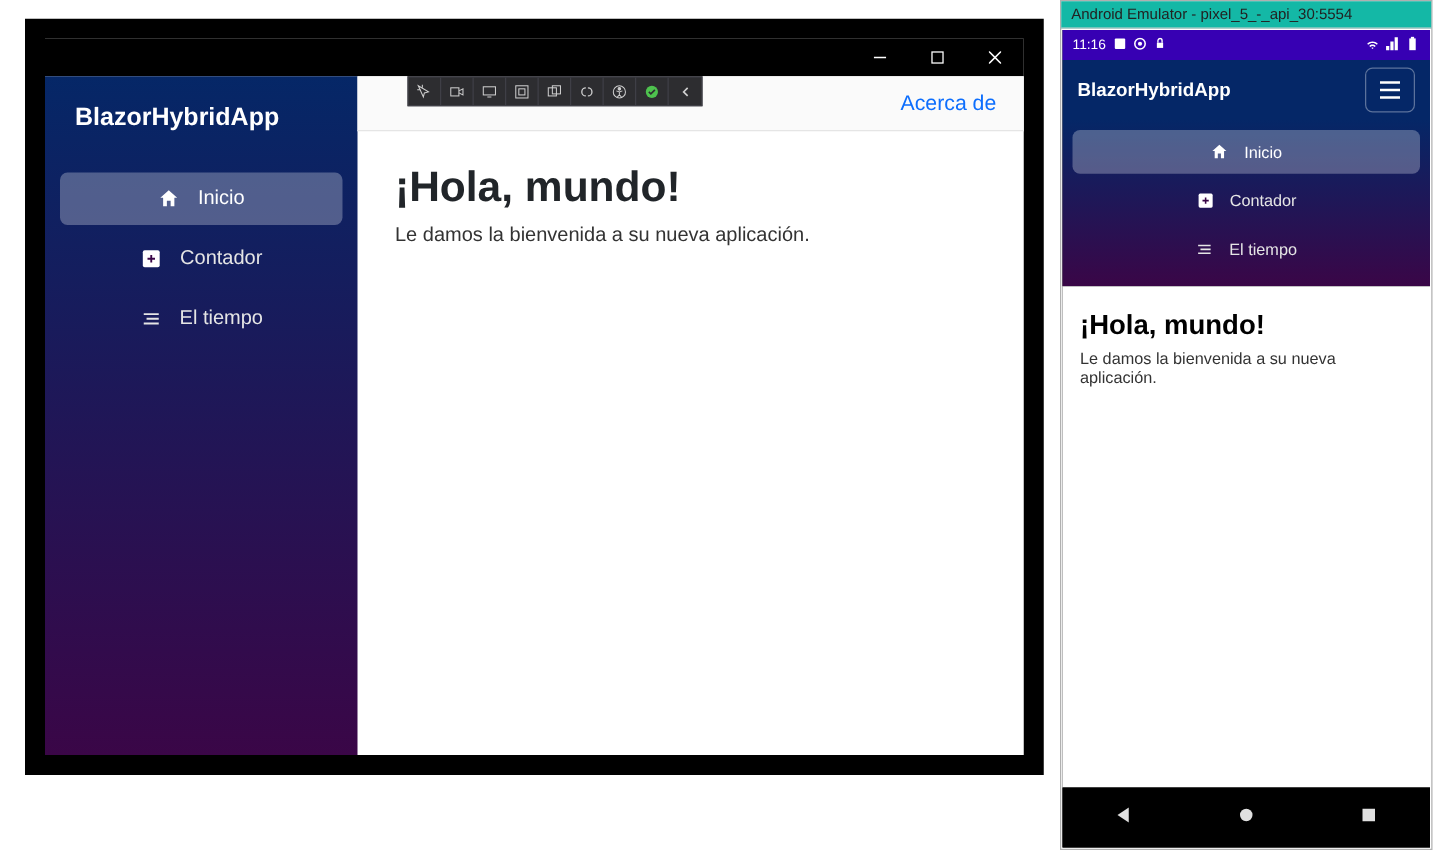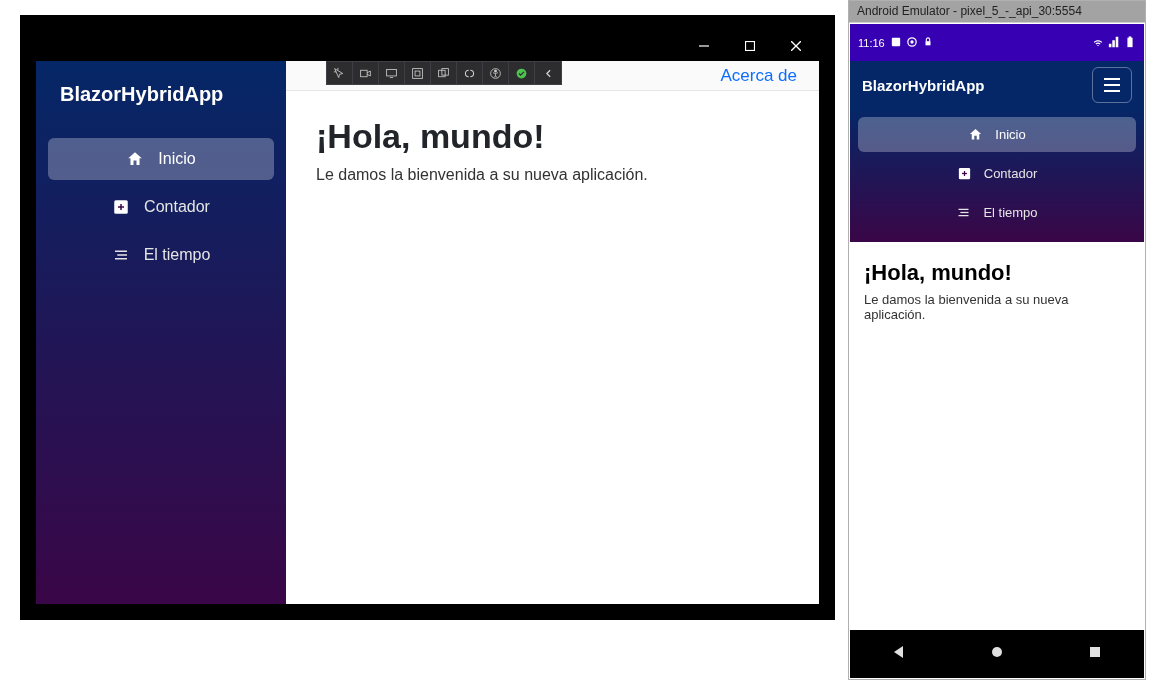--- a/index.html
+++ b/index.html
@@ -93,21 +93,21 @@
     .nav-icon svg { width: 18px; height: 18px; }
 
     
     .main {
       flex: 1;
       display: flex;
       flex-direction: column;
       min-width: 0;
     }
     .top-row {
-      height: 30px;
+      height: 44px;
       border-bottom: 1px solid #e5e5e5;
       display: flex;
       align-items: center;
       justify-content: space-between;
       padding: 0 22px 0 0;
       background: #fafafa;
       position: relative;
     }
     .debug-toolbar {
       position: absolute;
@@ -161,33 +161,33 @@
       height: 680px;
       background: #fff;
       border: 1px solid #b0b0b0;
       display: flex;
       flex-direction: column;
     }
     .emu-title {
       height: 22px;
       padding: 3px 8px;
       font-size: 12px;
-      background: #a3a3a3;
+      background: #14b8a6;
       border-bottom: 1px solid #d0d0d0;
       color: #222;
     }
     .phone {
       flex: 1;
       background: #000;
       display: flex;
       flex-direction: column;
       margin: 1px;
     }
     .statusbar {
-      height: 37px;
+      height: 24px;
       background: #3700b3;
       display: flex;
       align-items: center;
       justify-content: space-between;
       padding: 0 8px;
       font-size: 11px;
       color: #fff;
     }
     .status-left { display: flex; align-items: center; gap: 6px; }
     .status-right { display: flex; align-items: center; gap: 4px; }

